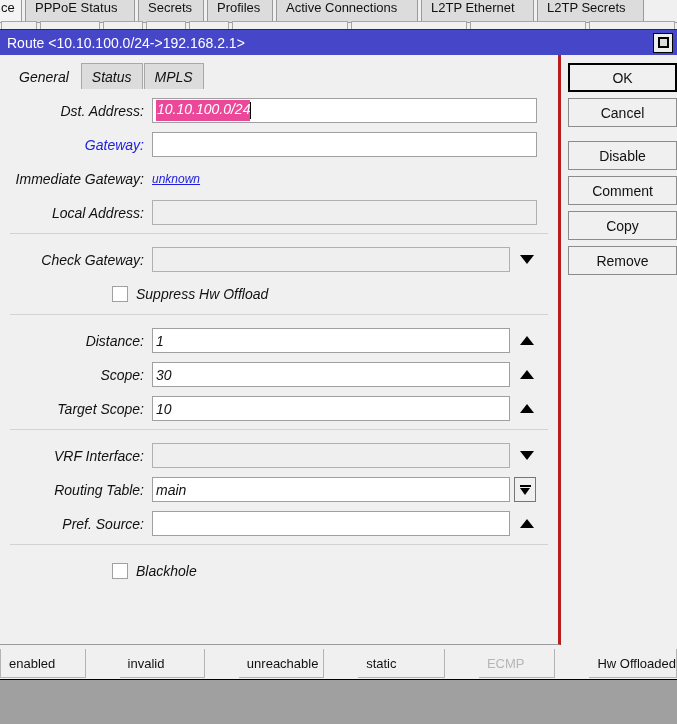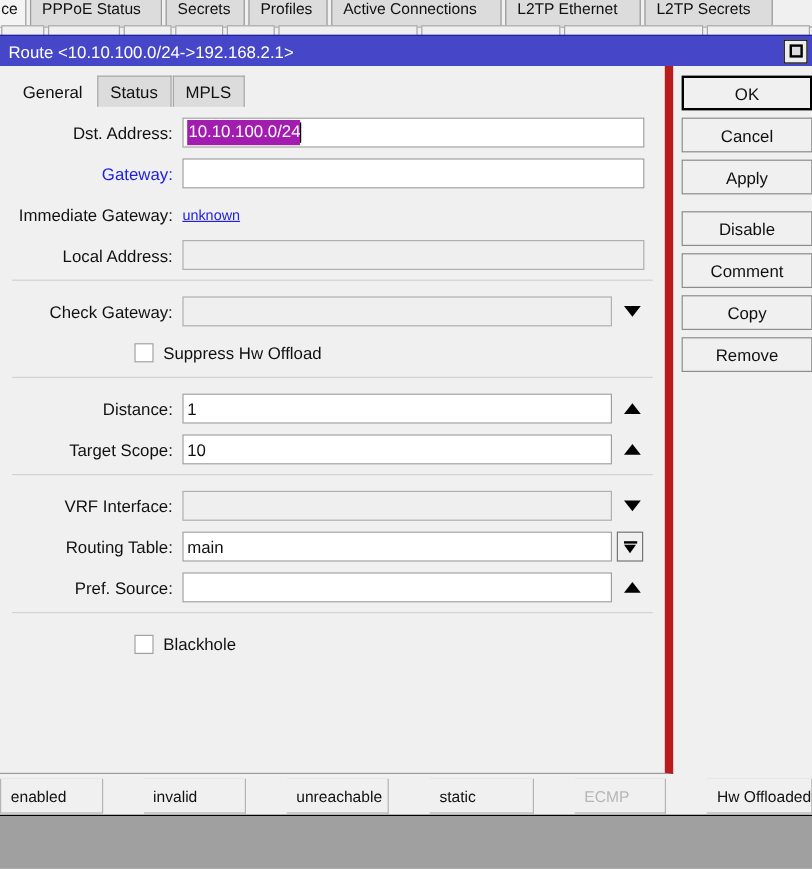--- a/index.html
+++ b/index.html
@@ -171,23 +171,24 @@
     box-sizing: border-box;
   }
 
   
   .form-panel {
     position: absolute;
     left: 0; top: 0;
     width: 561px;
     height: 590px;
     box-sizing: border-box;
-    border-right: 7px solid #b91c1c;
+    border-right: 3px solid #b91c1c;
     border-bottom: 1px solid #9a9a9a;
     background: #f0f0f0;
+    font-style: italic;
   }
 
   
   .dlg-tabs {
     display: flex;
     align-items: flex-end;
     height: 28px;
     padding-left: 8px;
     margin-top: 6px;
     box-sizing: border-box;
@@ -240,21 +241,21 @@
     font-size: 14px;
     color: #111;
     overflow: hidden;
     white-space: nowrap;
   }
   .field.readonly { background: #efefef; border-color: #b0b0b0; }
   .field.w-wide   { width: 385px; }
   .field.w-mid    { width: 358px; }
 
   .sel-text {
-    background: #a21caf;
+    background: #ec4899;
     color: #fff;
     padding: 1px 0px 4px 1px;
   }
   .caret {
     display: inline-block;
     width: 1px;
     height: 17px;
     background: #000;
     margin-left: 0px;
   }
@@ -510,20 +511,29 @@
       <div class="row">
         <div class="lbl">Distance:</div>
         <div class="field w-mid">
           <span>1</span>
         </div>
         <div class="arrow-btn">
             <div class="tri-up"></div>
           </div>
       </div>
 
+      <div class="row">
+        <div class="lbl">Scope:</div>
+        <div class="field w-mid">
+          <span>30</span>
+        </div>
+        <div class="arrow-btn">
+            <div class="tri-up"></div>
+          </div>
+      </div>
 
       <div class="row">
         <div class="lbl">Target Scope:</div>
         <div class="field w-mid">
           <span>10</span>
         </div>
         <div class="arrow-btn">
             <div class="tri-up"></div>
           </div>
       </div>
@@ -570,23 +580,20 @@
 
     </div>
 
     <div class="btn-col">
       <div class="dlg-btn default">
         <span>OK</span>
       </div>
       <div class="dlg-btn">
         <span>Cancel</span>
       </div>
-      <div class="dlg-btn">
-        <span>Apply</span>
-      </div>
       <div class="btn-gap"></div>
       <div class="dlg-btn">
         <span>Disable</span>
       </div>
       <div class="dlg-btn">
         <span>Comment</span>
       </div>
       <div class="dlg-btn">
         <span>Copy</span>
       </div>

